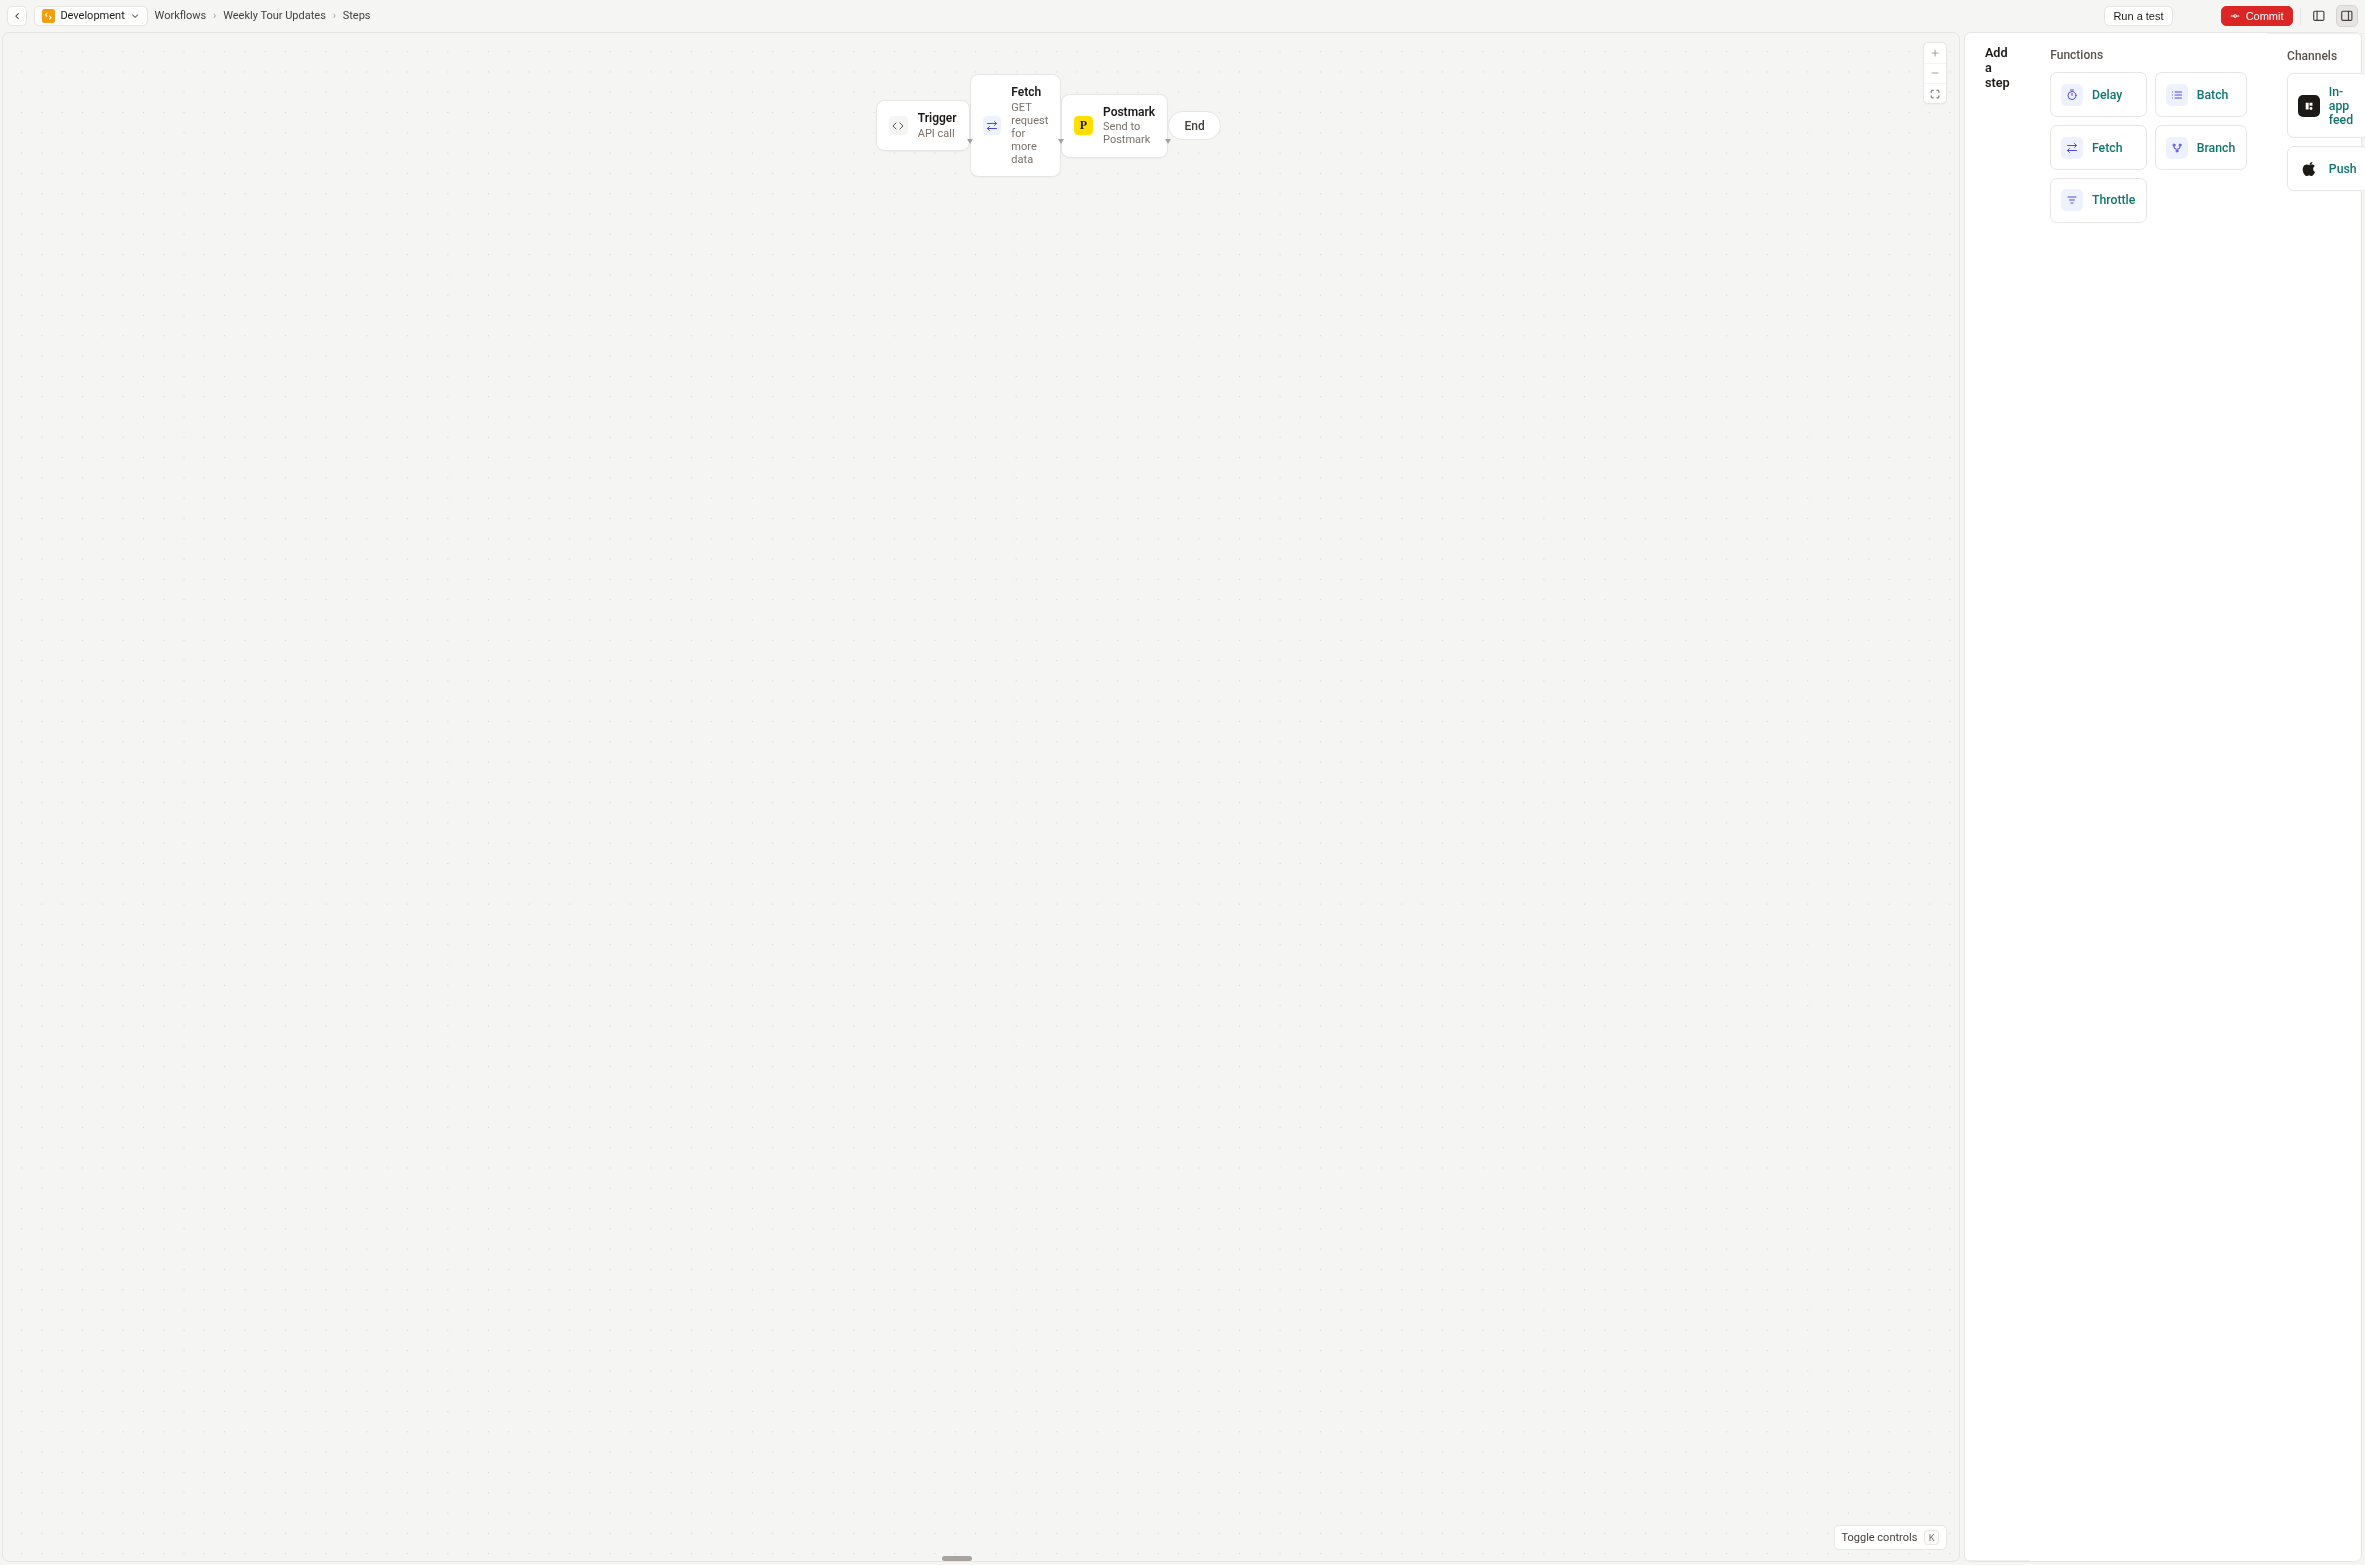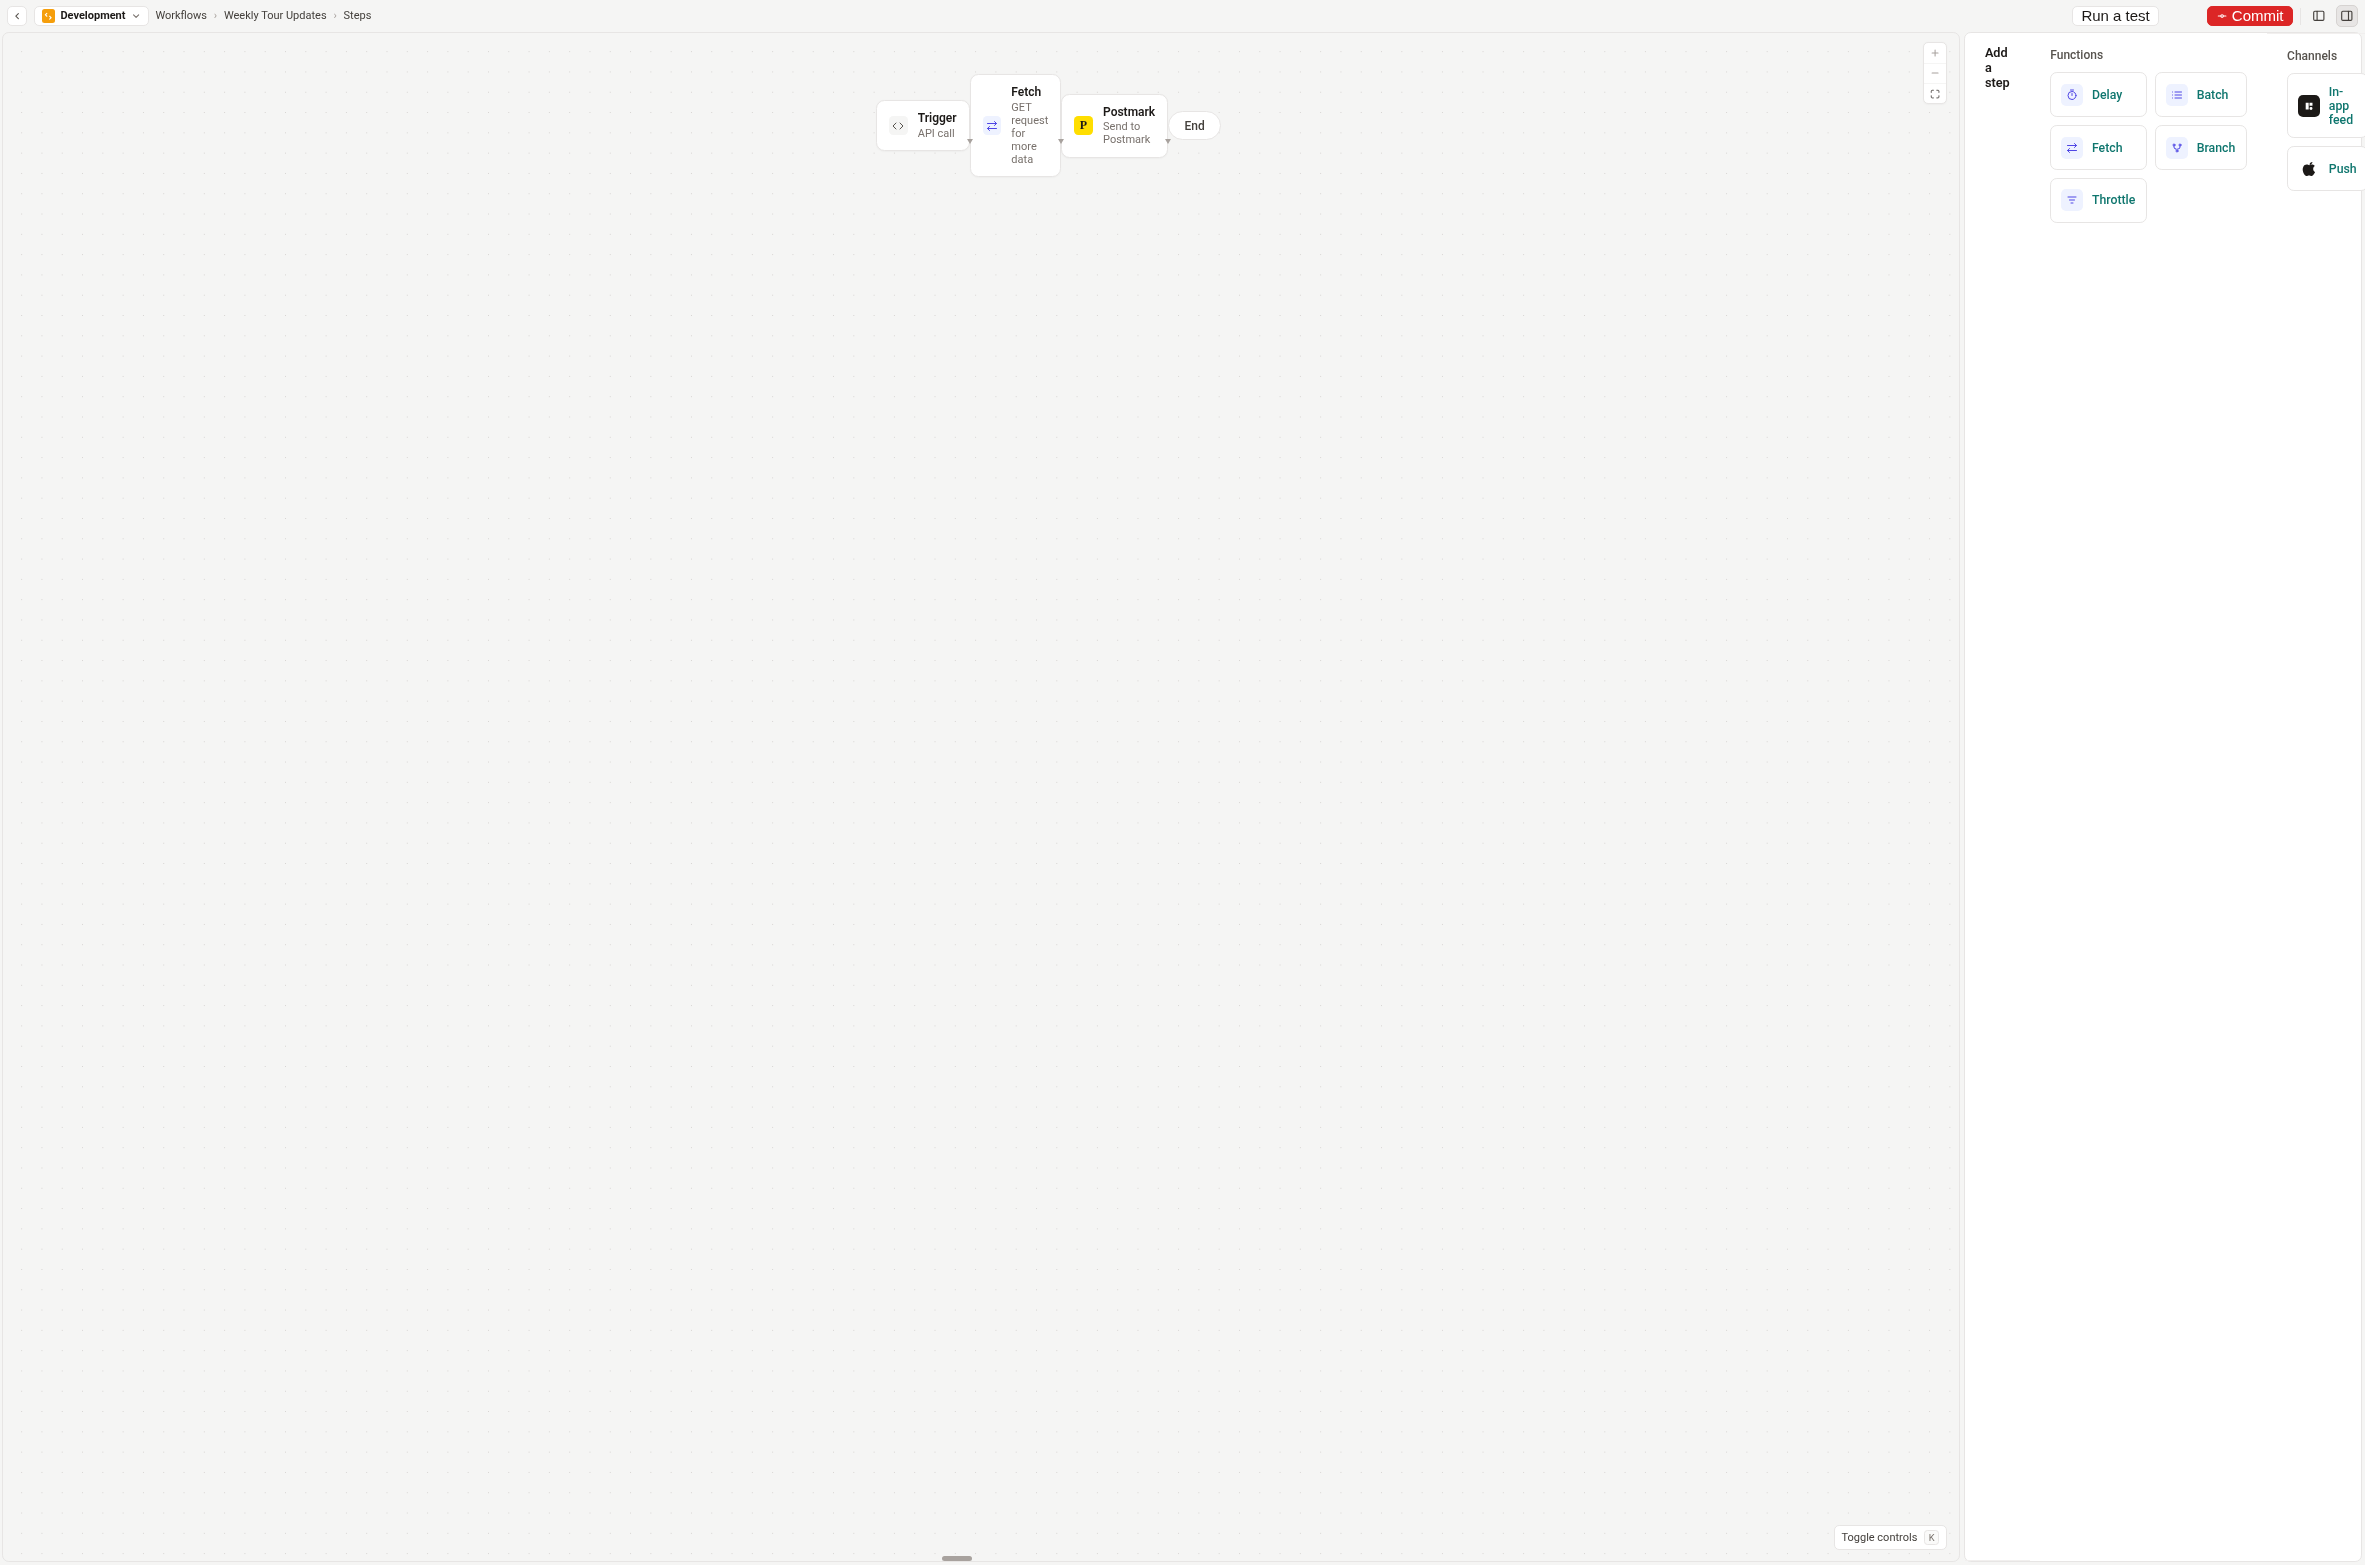--- a/index.html
+++ b/index.html
@@ -44,21 +44,21 @@
     height: 20.3px;
     display: flex;
     align-items: center;
     gap: 5.1px;
     padding: 0 6.8px;
     border: 0.8px solid #e7e5e4;
     background: #fff;
     border-radius: 5.1px;
     cursor: pointer;
     font-size: 11px;
-    font-weight: 700;
+    font-weight: 400;
     color: #1c1917;
   }
   .env-icon {
     width: 13.6px;
     height: 13.6px;
     border-radius: 2.5px;
     background: #f59e0b;
     display:flex;
     align-items:center;
     justify-content:center;
@@ -78,21 +78,21 @@
     align-items: center;
     gap: 6.8px;
   }
   .btn {
     height: 20.3px;
     display: inline-flex;
     align-items: center;
     gap: 5.1px;
     padding: 0 8.5px;
     border-radius: 5.1px;
-    font-size: 15px;
+    font-size: 11px;
     font-weight: 500;
     cursor: pointer;
     border: 0.8px solid #e7e5e4;
     background: #fff;
     color: #1c1917;
   }
   .btn.primary {
     background: #dc2626;
     border-color: #dc2626;
     color: #fff;

